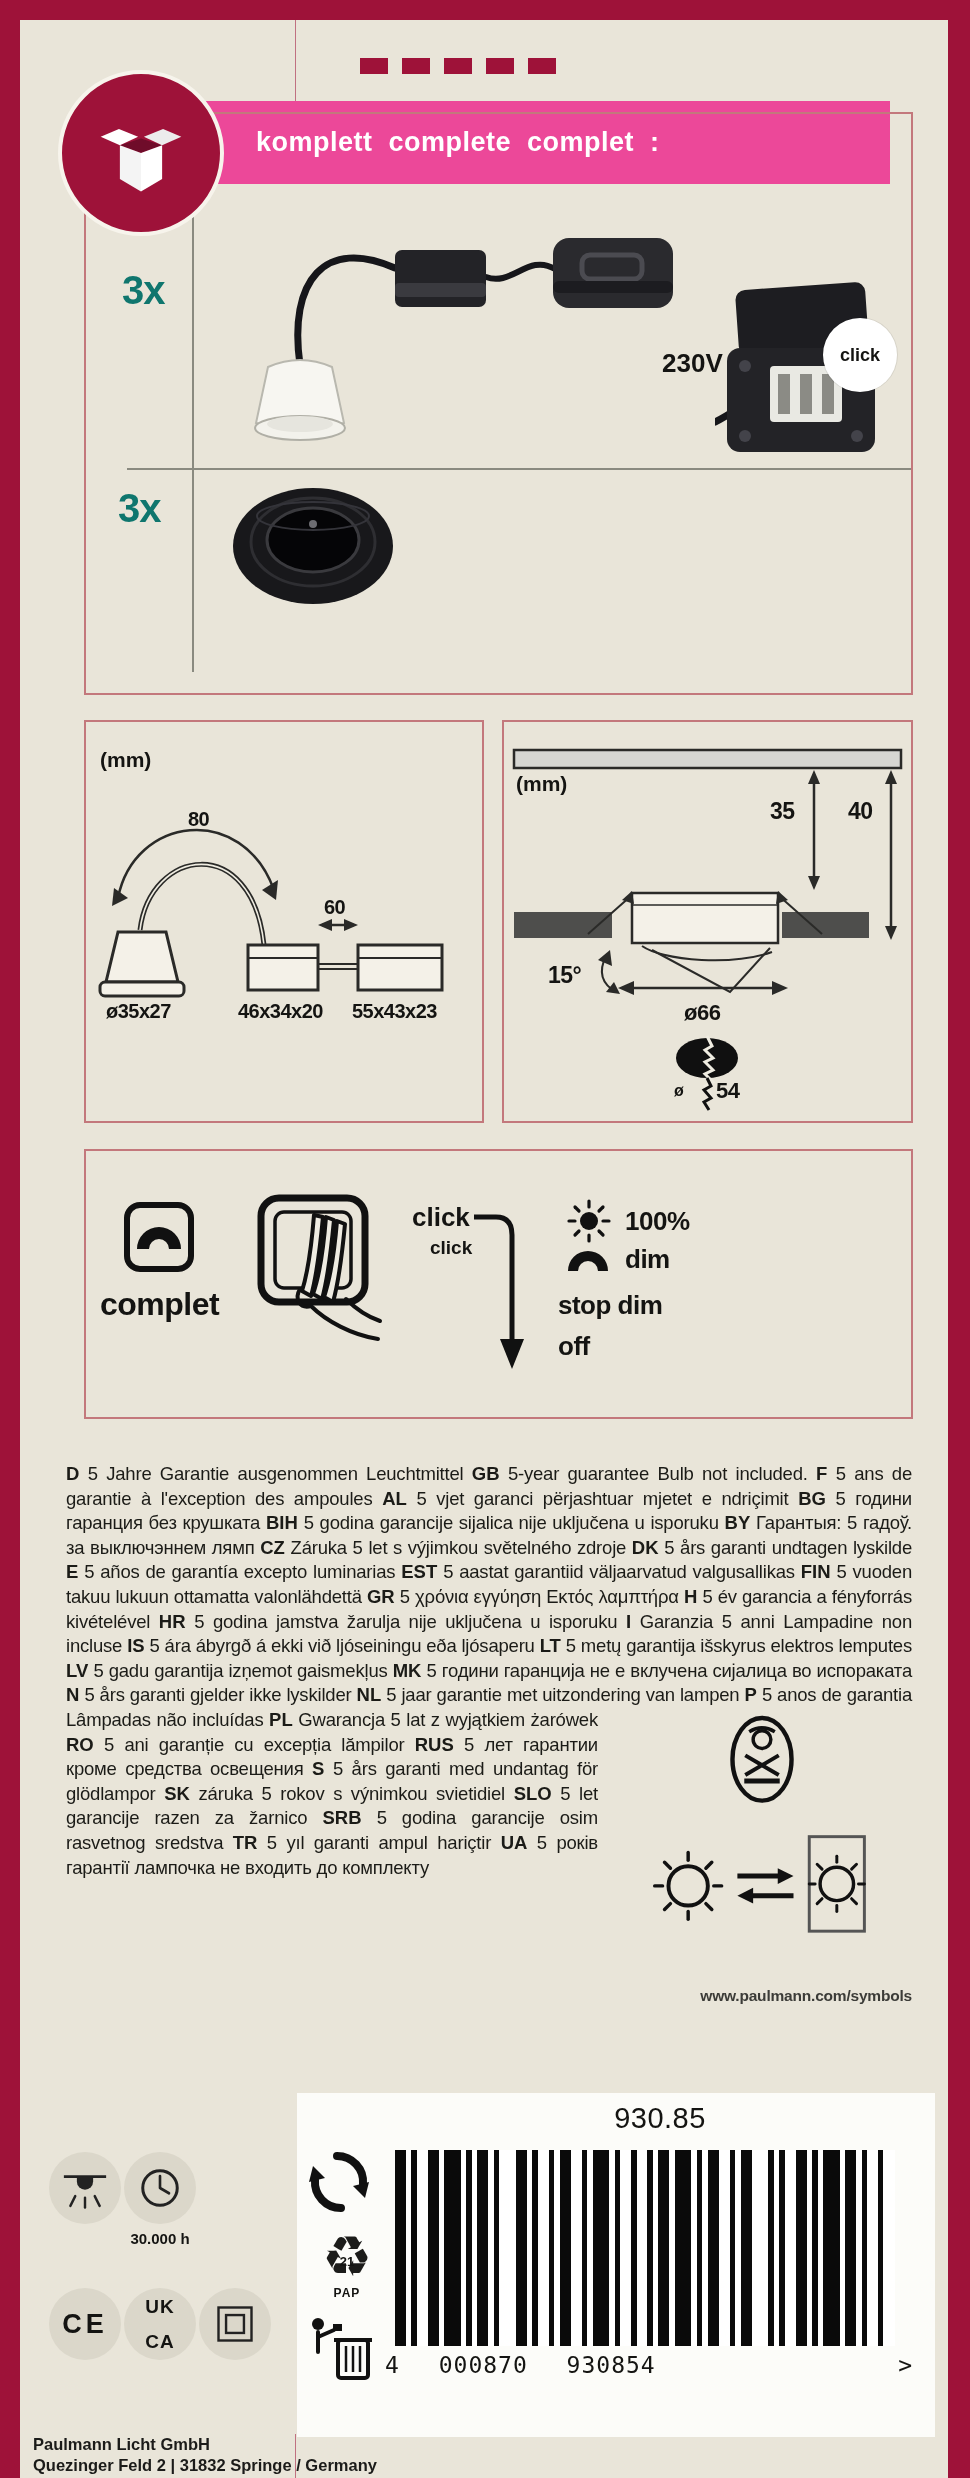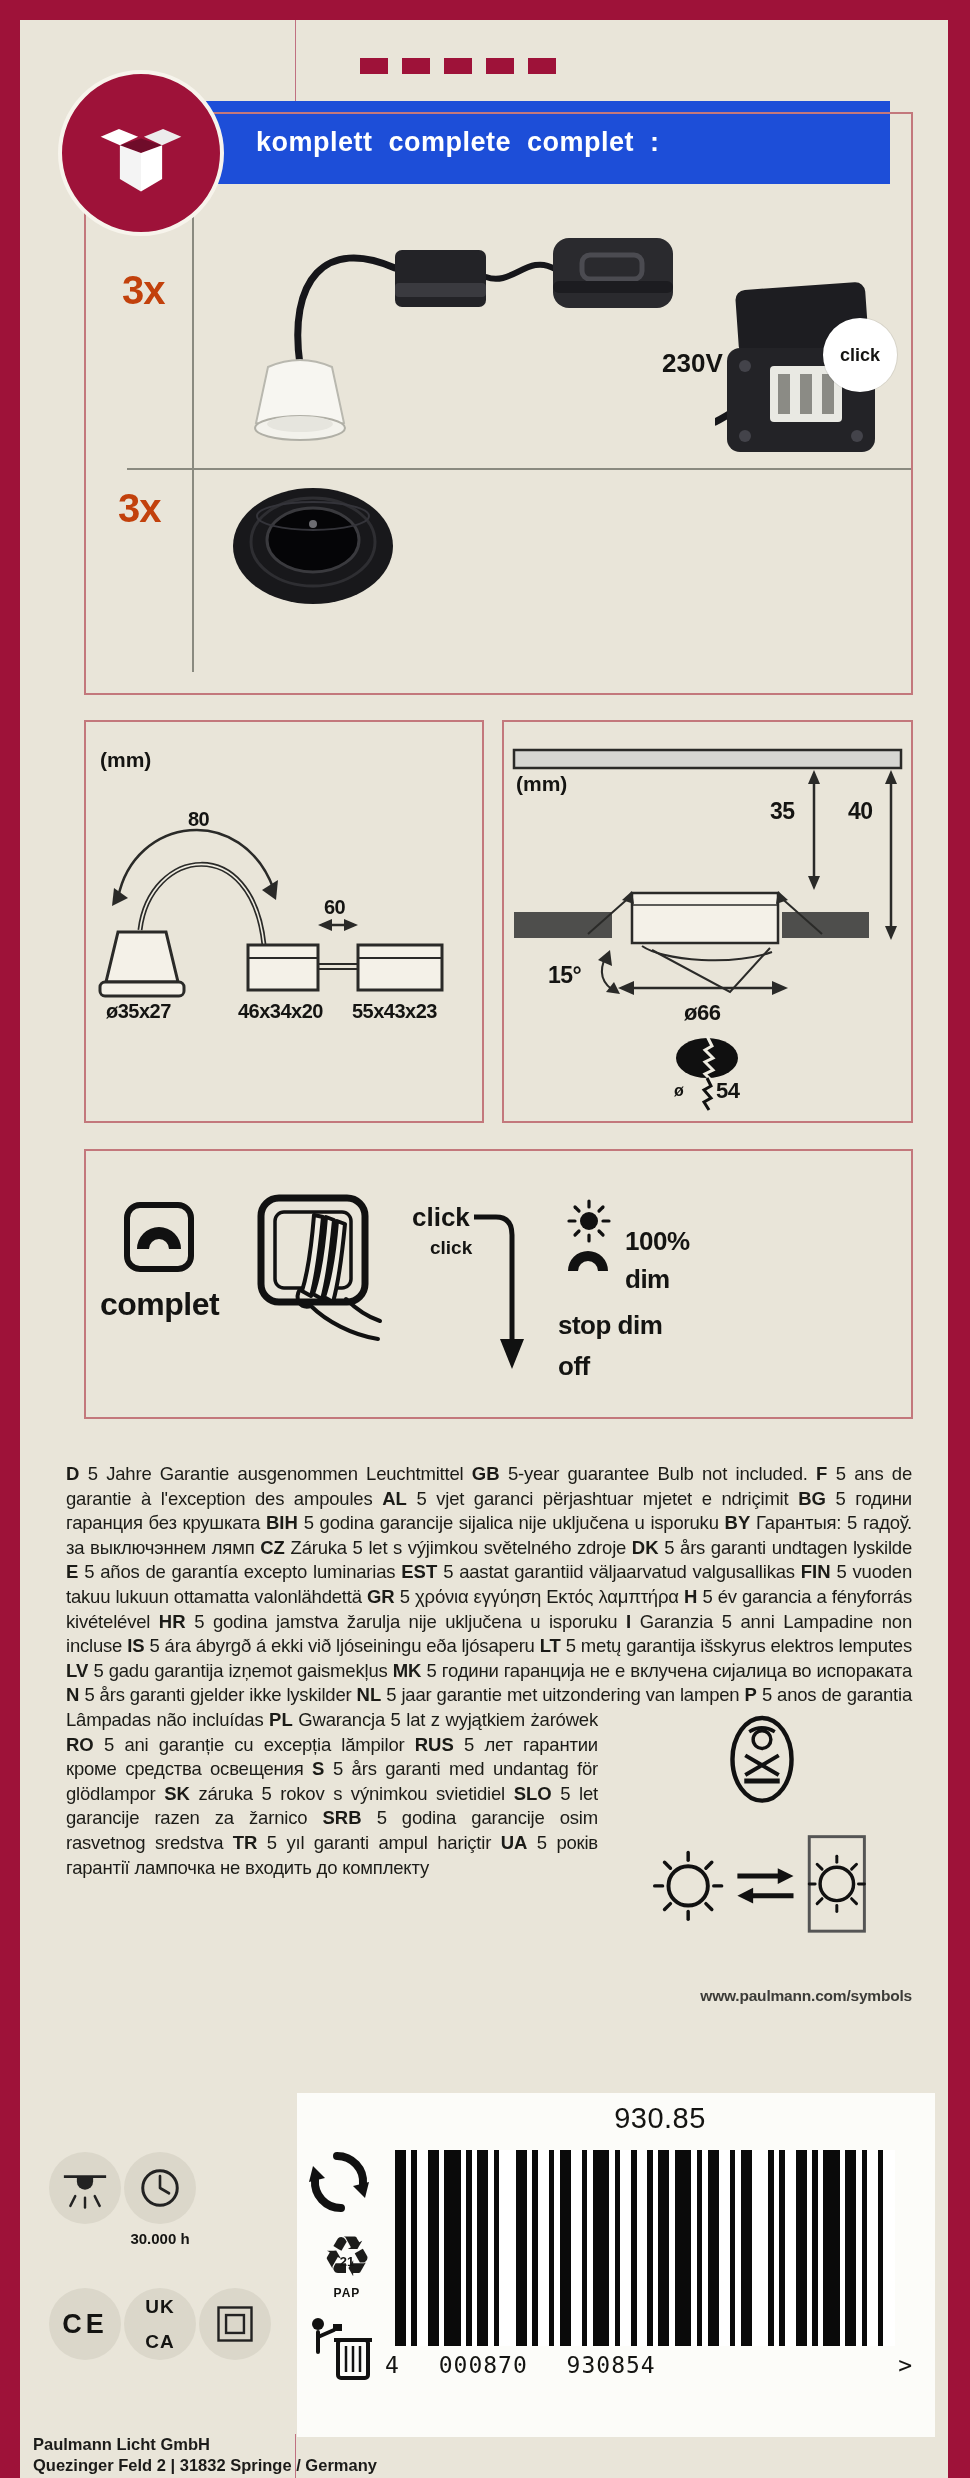--- a/index.html
+++ b/index.html
@@ -4,34 +4,34 @@
 <style>
   html,body{margin:0;padding:0;}
   body{width:970px;height:2478px;position:relative;background:#e9e5d9;
        font-family:"Liberation Sans", sans-serif;color:#141412;overflow:hidden;}
   .abs{position:absolute;}
   
   .frame{background:#9e1239;}
   .fold{width:1px;background:rgba(158,18,57,.55);}
   .dash{width:28px;height:16px;background:#9e1239;top:58px;}
   
-  .banner{left:150px;top:101px;width:740px;height:83px;background:#1d4ed8;
+  .banner{left:150px;top:101px;width:740px;height:83px;background:#ec4899;
           display:flex;align-items:center;padding-left:106px;box-sizing:border-box;}
   .banner span{color:#fff;font-size:27px;font-weight:bold;letter-spacing:.5px;word-spacing:8px;}
   .pkg-circle{left:58px;top:70px;width:166px;height:166px;border-radius:50%;
               background:#9e1239;border:4px solid #f7f4ec;box-sizing:border-box;z-index:5;
               display:flex;align-items:center;justify-content:center;}
   .divider{background:#8a8a80;}
-  .qty{color:#c2410c;font-weight:bold;font-size:40px;letter-spacing:-1px;}
+  .qty{color:#0f766e;font-weight:bold;font-size:40px;letter-spacing:-1px;}
   .lbl{font-weight:bold;}
   .dimlbl{font-weight:bold;font-size:20px;letter-spacing:-0.5px;white-space:nowrap;}
   .click-badge{background:#fff;border-radius:50%;display:flex;align-items:center;justify-content:center;
                font-weight:bold;box-shadow:0 0 0 1px rgba(0,0,0,.08);}
   
-  .ez-state{font-weight:bold;font-size:26px;letter-spacing:-0.5px;white-space:nowrap;margin-top:20px;}
+  .ez-state{font-weight:bold;font-size:26px;letter-spacing:-0.5px;white-space:nowrap;}
   
   .warranty{left:66px;top:1462px;width:846px;font-size:18.5px;line-height:24.6px;
             text-align:justify;letter-spacing:-0.2px;color:#1b1b17;font-weight:500;}
   .warranty b{font-weight:bold;letter-spacing:0;}
   .wfloat{float:right;width:300px;height:295px;margin-left:14px;margin-top:6px;
           display:flex;flex-direction:column;align-items:center;}
   .symurl{font-size:15.5px;color:#3c3c38;font-weight:bold;letter-spacing:-0.2px;align-self:flex-end;}
   
   .panel{left:297px;top:2093px;width:638px;height:344px;background:#fcfcf9;}
   .itemno{font-size:29px;letter-spacing:.5px;text-align:center;}

